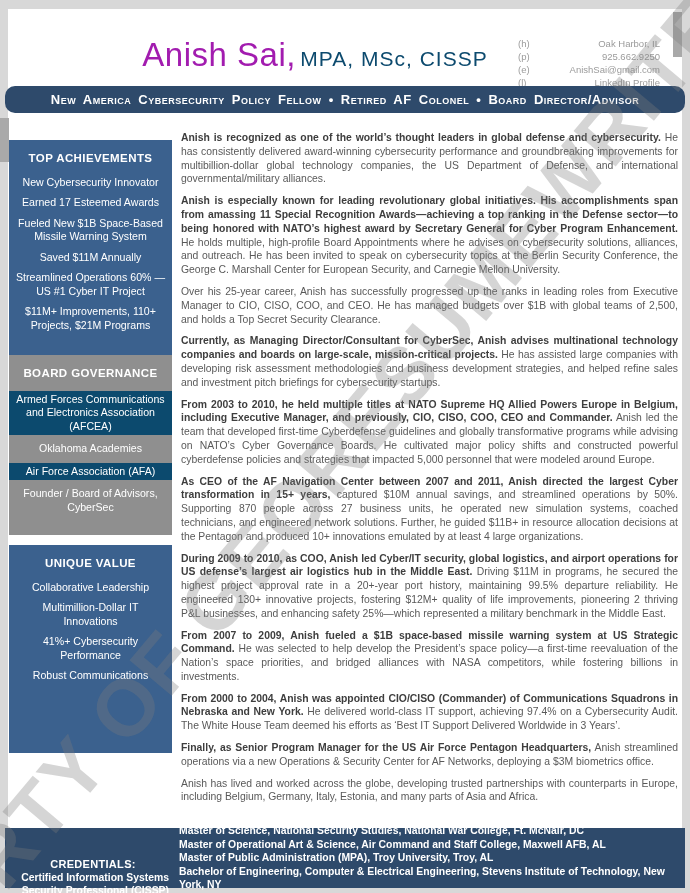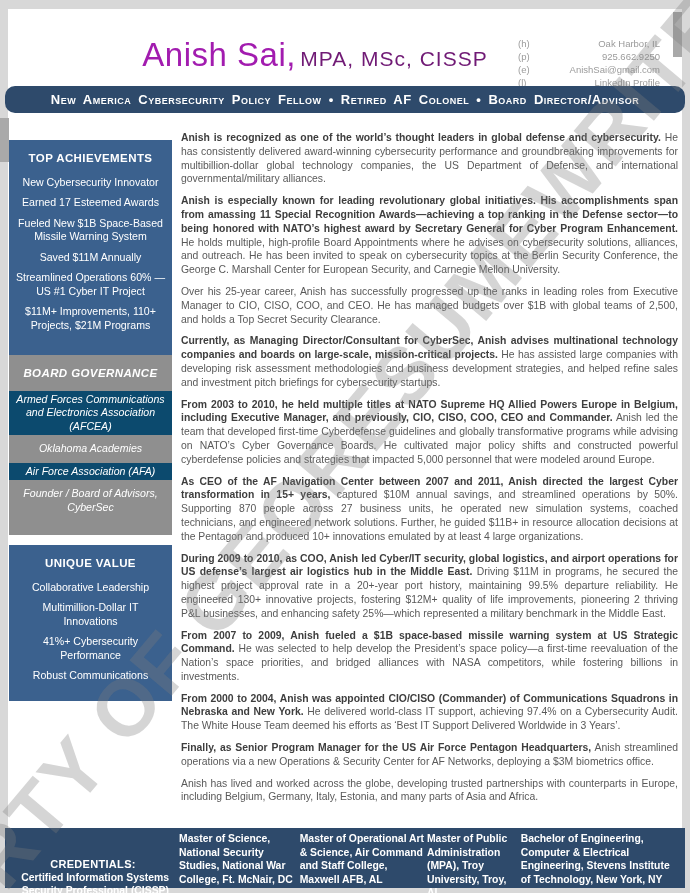--- a/index.html
+++ b/index.html
@@ -8,56 +8,56 @@
     position:relative;
     background:#D8D8D8;
     font-family:"Liberation Sans","DejaVu Sans",sans-serif;
     overflow:hidden;
   }
   .page { position:absolute; left:8px; top:9px; right:8px; bottom:5px; background:#FFFFFF; }
 
   
   .name-block { position:absolute; left:80px; top:36px; width:470px; text-align:center; z-index:2; }
   .name { font-size:33px; color:#a21caf; letter-spacing:0.5px; }
-  .name-suffix { font-size:21px; color:#701a75; letter-spacing:1px; }
+  .name-suffix { font-size:21px; color:#0c4a6e; letter-spacing:1px; }
 
   .contact { position:absolute; right:30px; top:37px; width:142px; z-index:2; font-size:9.5px; color:#9B9B9B; }
   .contact-row { display:flex; justify-content:space-between; line-height:13px; }
   .contact-link { cursor:pointer; }
 
   
   .banner { position:absolute; left:5px; right:5px; top:86px; height:27px; background:#2E4A6B;
             display:flex; align-items:center; justify-content:center; z-index:2;border-radius:10px; }
   .banner span { font-variant:small-caps; font-weight:bold; font-size:13px; color:#FFFFFF;
                  letter-spacing:0.5px; word-spacing:3px; }
 
   
   .box { position:absolute; left:9px; width:163px; z-index:2; color:#FFFFFF; text-align:center;
          font-size:10.6px; line-height:13.5px; padding:10px 7px; display:flex; flex-direction:column; gap:7px; }
   .box h3 { font-size:11.5px; font-weight:bold; letter-spacing:0.4px; margin:2px 0 3px; }
   .box.blue { background:#3B618E; }
   .box.grey { background:#8F8F8F; }
   .box .item.hl { background:#0c4a6e; margin:0 -7px; padding:2px 7px; }
   .box-achievements { top:140px; height:266px; }
-  .box-governance  { top:355px; height:180px;font-style:italic; }
-  .box-unique      { top:545px; height:156px;align-items:center; }
+  .box-governance  { top:355px; height:180px; }
+  .box-unique      { top:545px; height:208px;align-items:center; }
 
   
   .body-col { position:absolute; left:181px; top:131px; width:497px; height:697px; overflow:hidden;
               z-index:1; color:#595959; font-size:10.4px; line-height:13.8px; text-align:justify; }
   .body-col p { margin-bottom:8px; }
   .body-col b { color:#3E3E3E; }
 
   
   .cred-bar { position:absolute; left:5px; right:5px; top:828px; height:60px; background:#2E4A6B;
               color:#FFFFFF; display:flex; z-index:4; }
   .cred-left { width:168px; padding:5px 4px 12px 12px;margin-top:24px; }
   .cred-title { text-align:center; font-weight:bold; font-size:11px; letter-spacing:0.3px; line-height:14px; }
   .cred-cert { font-weight:bold; font-size:10.4px; line-height:13px;text-align:right; }
-  .cred-right { flex:1; padding:4px 6px; display:flex; justify-content:center; }
+  .cred-right { flex:1; padding:4px 6px; display:flex; flex-direction:column; justify-content:center; }
   .cred-right div { font-weight:bold; font-size:10.4px; line-height:13.6px; }
 
   
   .watermark { position:absolute; left:50%; top:50%;
                transform:translate(-50%,-50%) rotate(-50deg);
                font-size:80px; font-weight:bold; letter-spacing:2px; white-space:nowrap;
                color:rgba(125,125,125,0.32); z-index:50; pointer-events:none; }
   .scroll-thumb { position:absolute; right:8px; top:12px; width:9px; height:45px; background:#A9A9A9; z-index:3; }
   .edge-tab { position:absolute; left:0; top:118px; width:9px; height:44px; background:#A9A9A9; z-index:3; }
 </style>

